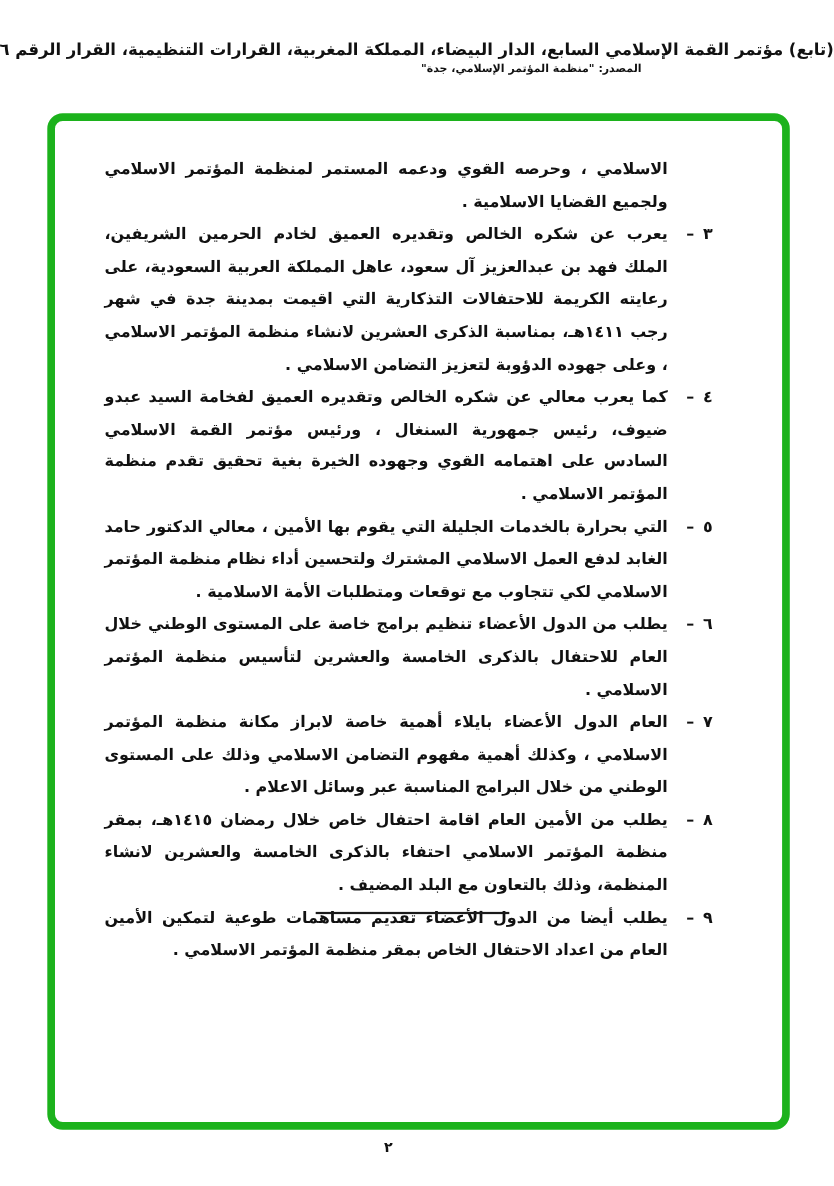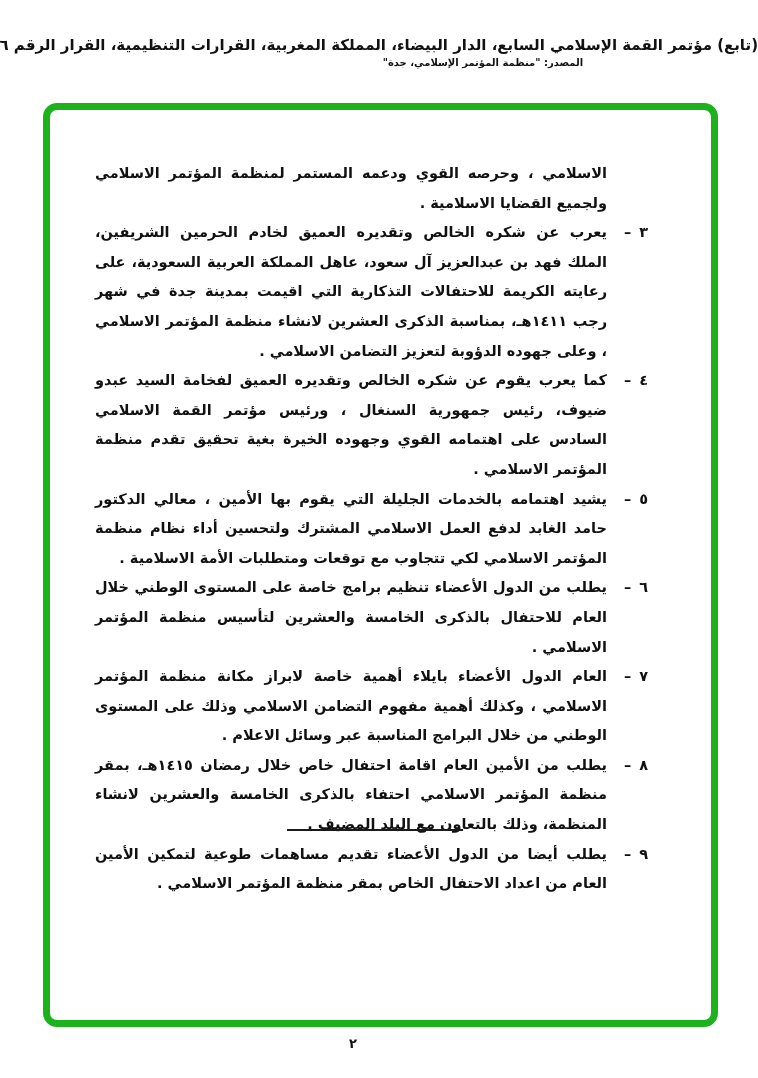--- a/index.html
+++ b/index.html
@@ -30,21 +30,20 @@
     border-radius:14px;
     background:#ffffff;
   }
   .doc-content {
     position:absolute; top:140px; left:95px; width:553px;
     direction:rtl;
     font-weight:bold;
     font-size:14.5px;
     line-height:29.6px;
     text-align:justify;
-    margin-top:19px;
   }
   .intro { margin:0 41px 0 0; }
   .item { display:flex; margin:0; }
   .item-num { flex:0 0 41px; width:41px; text-align:start; }
   .item-dash { display:inline-block; margin-right:8px; }
   .item-body { flex:1 1 auto; text-align:justify; }
   .item-lead { text-underline-offset:3px; }
   .divider {
     position:absolute; left:287px; top:829px;
     width:176px; height:2px; background:#1a1a1a;
@@ -74,30 +73,30 @@
     <div class="item-body">
       <span class="item-lead">يعرب عن</span><span class="item-rest"> شكره الخالص وتقديره العميق لخادم الحرمين الشريفين، الملك فهد بن عبدالعزيز آل سعود، عاهل المملكة العربية السعودية، على رعايته الكريمة للاحتفالات التذكارية التي اقيمت بمدينة جدة في شهر رجب ١٤١١هـ، بمناسبة الذكرى العشرين لانشاء منظمة المؤتمر الاسلامي ، وعلى جهوده الدؤوبة لتعزيز التضامن الاسلامي .</span>
     </div>
   </div>
 
   <div class="item">
     <div class="item-num">
       <span class="item-number">٤</span><span class="item-dash">–</span>
     </div>
     <div class="item-body">
-      <span class="item-lead">كما يعرب يقوم</span><span class="item-rest"> عن شكره الخالص وتقديره العميق لفخامة السيد عبدو ضيوف، رئيس جمهورية السنغال ، ورئيس مؤتمر القمة الاسلامي السادس على اهتمامه القوي وجهوده الخيرة بغية تحقيق تقدم منظمة المؤتمر الاسلامي .</span>
+      <span class="item-lead">كما يعرب معالي</span><span class="item-rest"> عن شكره الخالص وتقديره العميق لفخامة السيد عبدو ضيوف، رئيس جمهورية السنغال ، ورئيس مؤتمر القمة الاسلامي السادس على اهتمامه القوي وجهوده الخيرة بغية تحقيق تقدم منظمة المؤتمر الاسلامي .</span>
     </div>
   </div>
 
   <div class="item">
     <div class="item-num">
       <span class="item-number">٥</span><span class="item-dash">–</span>
     </div>
     <div class="item-body">
-      <span class="item-lead">يشيد اهتمامه</span><span class="item-rest"> بالخدمات الجليلة التي يقوم بها الأمين ، معالي الدكتور حامد الغابد لدفع العمل الاسلامي المشترك ولتحسين أداء نظام منظمة المؤتمر الاسلامي لكي تتجاوب مع توقعات ومتطلبات الأمة الاسلامية .</span>
+      <span class="item-lead">التي بحرارة</span><span class="item-rest"> بالخدمات الجليلة التي يقوم بها الأمين ، معالي الدكتور حامد الغابد لدفع العمل الاسلامي المشترك ولتحسين أداء نظام منظمة المؤتمر الاسلامي لكي تتجاوب مع توقعات ومتطلبات الأمة الاسلامية .</span>
     </div>
   </div>
 
   <div class="item">
     <div class="item-num">
       <span class="item-number">٦</span><span class="item-dash">–</span>
     </div>
     <div class="item-body">
       <span class="item-lead">يطلب</span><span class="item-rest"> من الدول الأعضاء تنظيم برامج خاصة على المستوى الوطني خلال العام للاحتفال بالذكرى الخامسة والعشرين لتأسيس منظمة المؤتمر الاسلامي .</span>
     </div>

